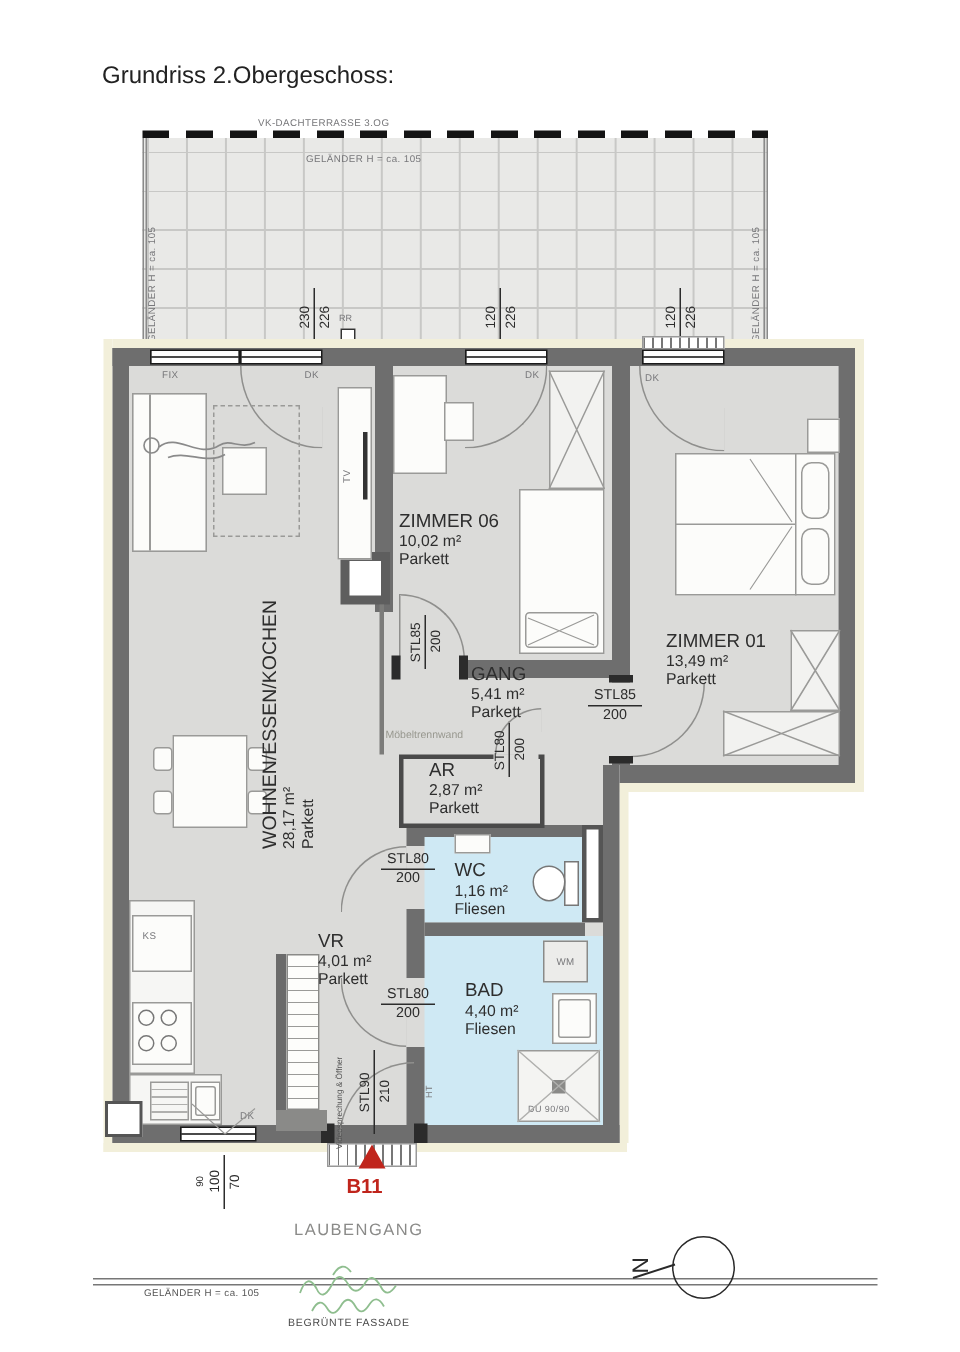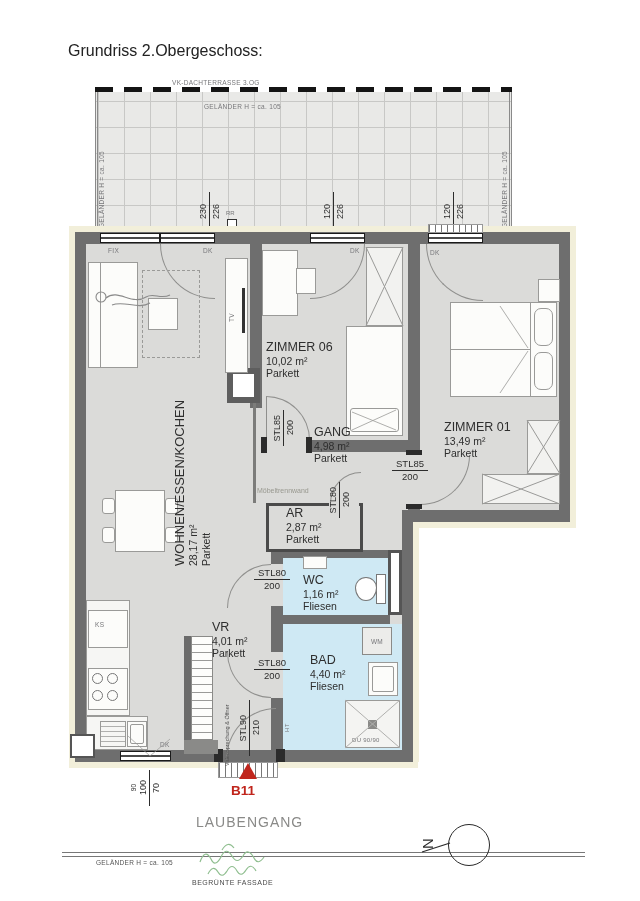--- a/index.html
+++ b/index.html
@@ -211,23 +211,23 @@
   <div class="roomlbl" style="left:266px;top:340px;">
     <div class="rname">ZIMMER 06</div>
     <div class="rsub">10,02 m²</div>
     <div class="rsub">Parkett</div>
   </div>
   <div class="roomlbl" style="left:444px;top:420px;">
     <div class="rname">ZIMMER 01</div>
     <div class="rsub">13,49 m²</div>
     <div class="rsub">Parkett</div>
   </div>
-  <div class="roomlbl" style="left:314px;top:425px;">
+  <div class="roomlbl" style="left:314px;top:442px;">
     <div class="rname">GANG</div>
-    <div class="rsub">4,98 m²</div>
+    <div class="rsub">5,41 m²</div>
     <div class="rsub">Parkett</div>
   </div>
   <div class="roomlbl" style="left:286px;top:506px;">
     <div class="rname">AR</div>
     <div class="rsub">2,87 m²</div>
     <div class="rsub">Parkett</div>
   </div>
   <div class="roomlbl" style="left:303px;top:573px;">
     <div class="rname">WC</div>
     <div class="rsub">1,16 m²</div>
@@ -279,21 +279,21 @@
   <div class="vfrac" style="left:130px;top:770px;">
     <span class="vt" style="font-size:6.5px;">90</span>
     <span class="vt">100</span>
     <span class="bar" style="height:36px;"></span>
     <span class="vt">70</span>
   </div>
 
   <div class="abs" style="left:239px;top:763px;width:0;height:0;border-left:9px solid transparent;border-right:9px solid transparent;border-bottom:16px solid #c0251c;"></div>
   <div class="lbl" style="left:231px;top:783px;font-size:13.5px;font-weight:bold;color:#c0251c;">B11</div>
 
-  <div class="lbl" style="left:196px;top:814px;font-size:14px;color:#8a8a88;letter-spacing:1px;">LAUBENGANG</div>
+  <div class="lbl" style="left:196px;top:814px;font-size:11px;color:#8a8a88;letter-spacing:1px;">LAUBENGANG</div>
   <div class="abs" style="left:62px;top:852px;width:523px;height:1px;background:#777;"></div>
   <div class="abs" style="left:62px;top:856px;width:523px;height:1px;background:#777;"></div>
   <div class="lbl tiny" style="left:96px;top:859px;color:#555;">GELÄNDER H = ca. 105</div>
   <div class="lbl" style="left:192px;top:879px;font-size:7px;color:#4a4a4a;letter-spacing:.5px;">BEGRÜNTE FASSADE</div>
 
   <div class="abs" style="left:448px;top:824px;width:42px;height:42px;border:1.5px solid #2a2a2a;border-radius:50%;box-sizing:border-box;"></div>
   <div class="lbl" style="left:422px;top:835px;font-size:15px;color:#2a2a2a;transform:rotate(-90deg);">N</div>
 
   <svg class="deco" width="640" height="901" viewBox="0 0 640 901">
 

